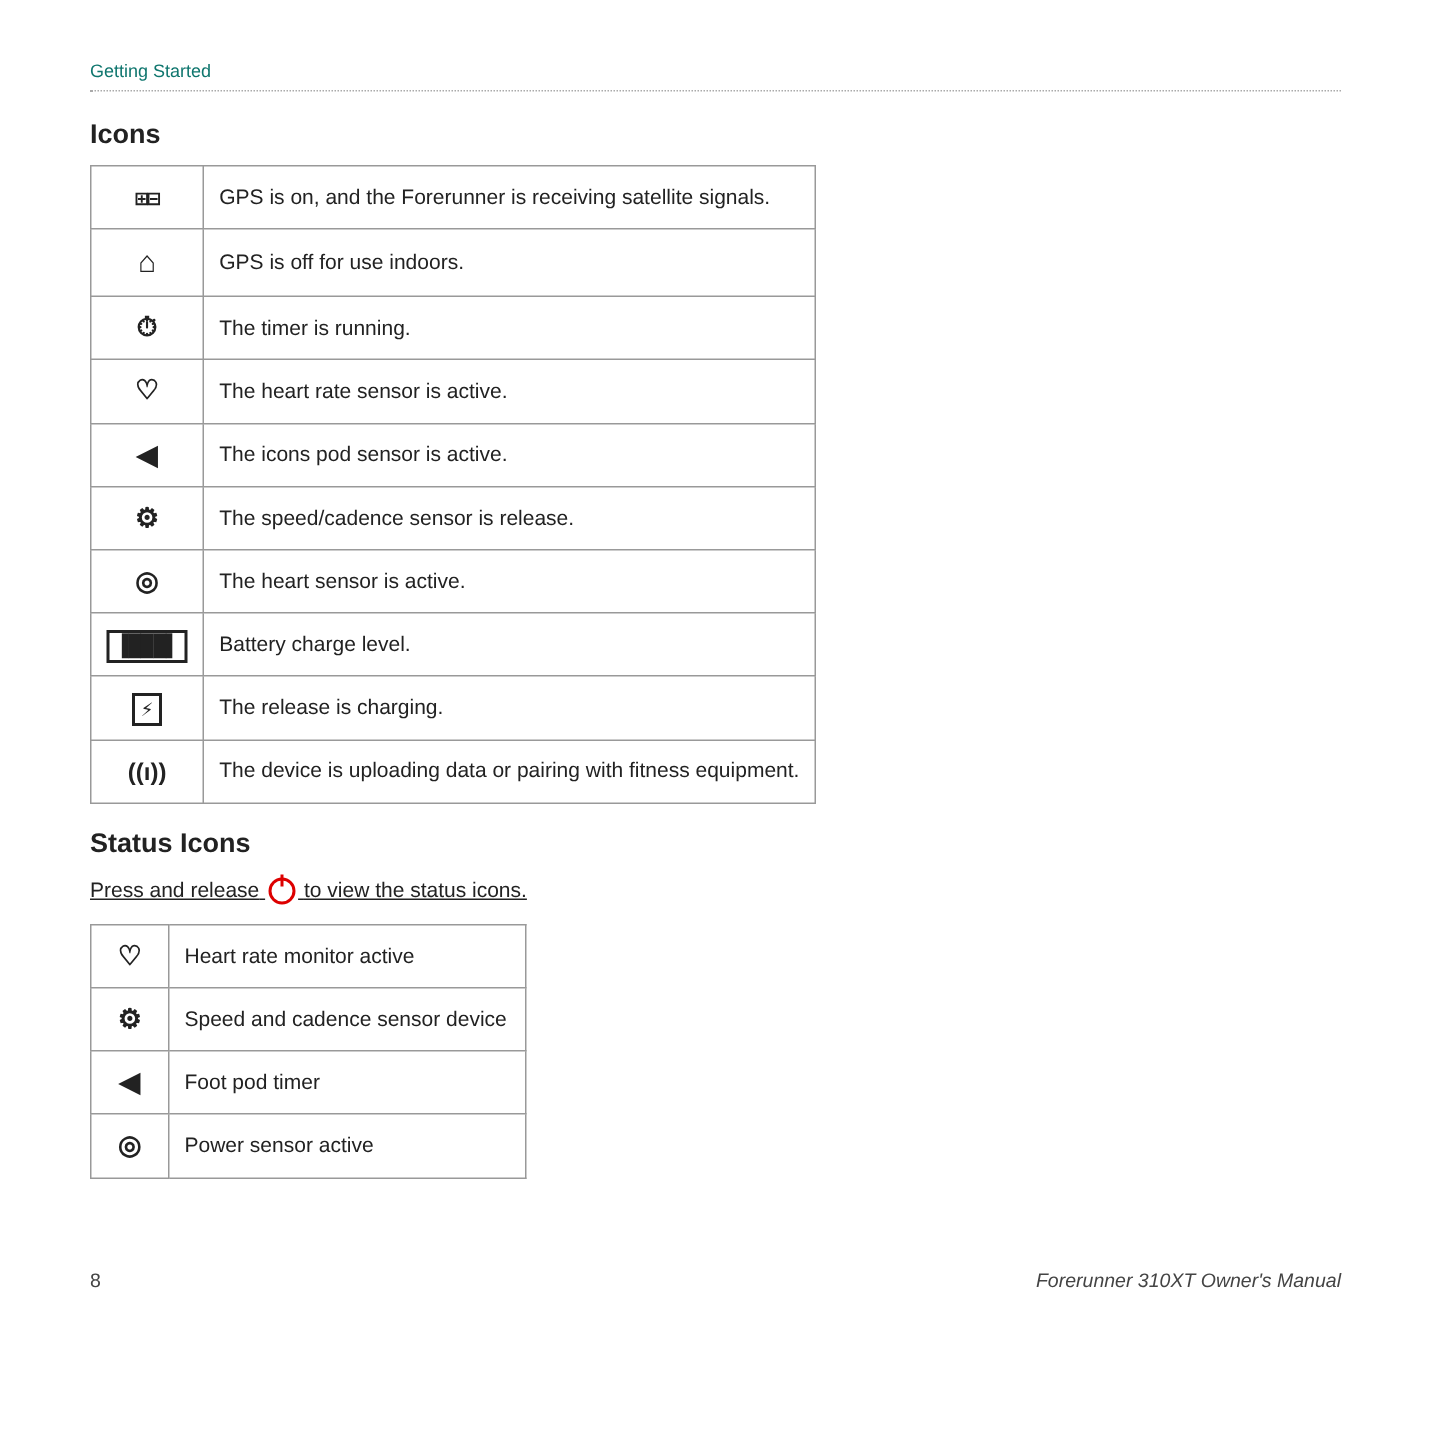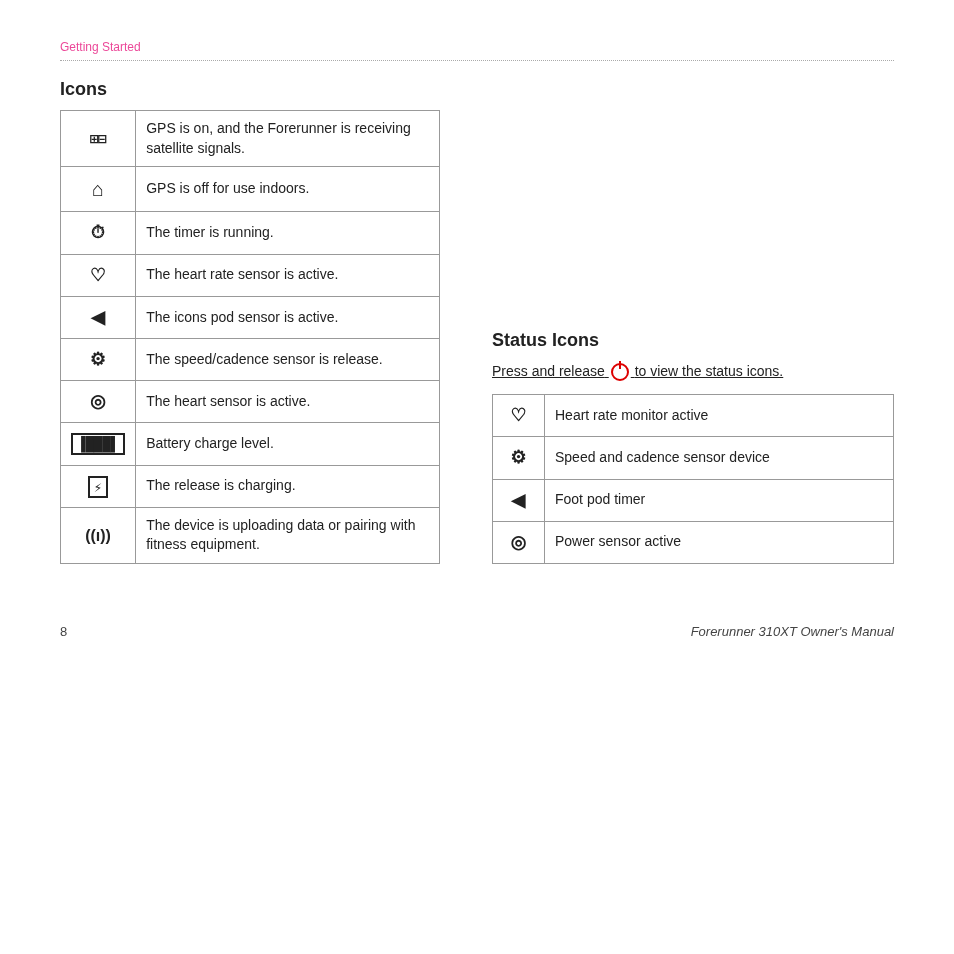--- a/index.html
+++ b/index.html
@@ -8,30 +8,31 @@
       font-family: Arial, Helvetica, sans-serif;
       font-size: 14px;
       color: #222;
       width: 954px;
       min-height: 954px;
       padding: 40px 60px 40px 60px;
     }
 
     .breadcrumb {
       font-size: 12px;
-      color: #ec4899;
+      color: #0f766e;
       border-bottom: 1px dotted #aaa;
       padding-bottom: 6px;
       margin-bottom: 18px;
     }
 
     .two-col {
       display: flex;
-      gap: 52px;
-      align-items: flex-end;
+      gap: 16px;
+      align-items: flex-start;
+      flex-direction: column;
     }
 
     .col-left {
       flex: 0 0 380px;
     }
 
     .col-right {
       flex: 1;
     }
 

